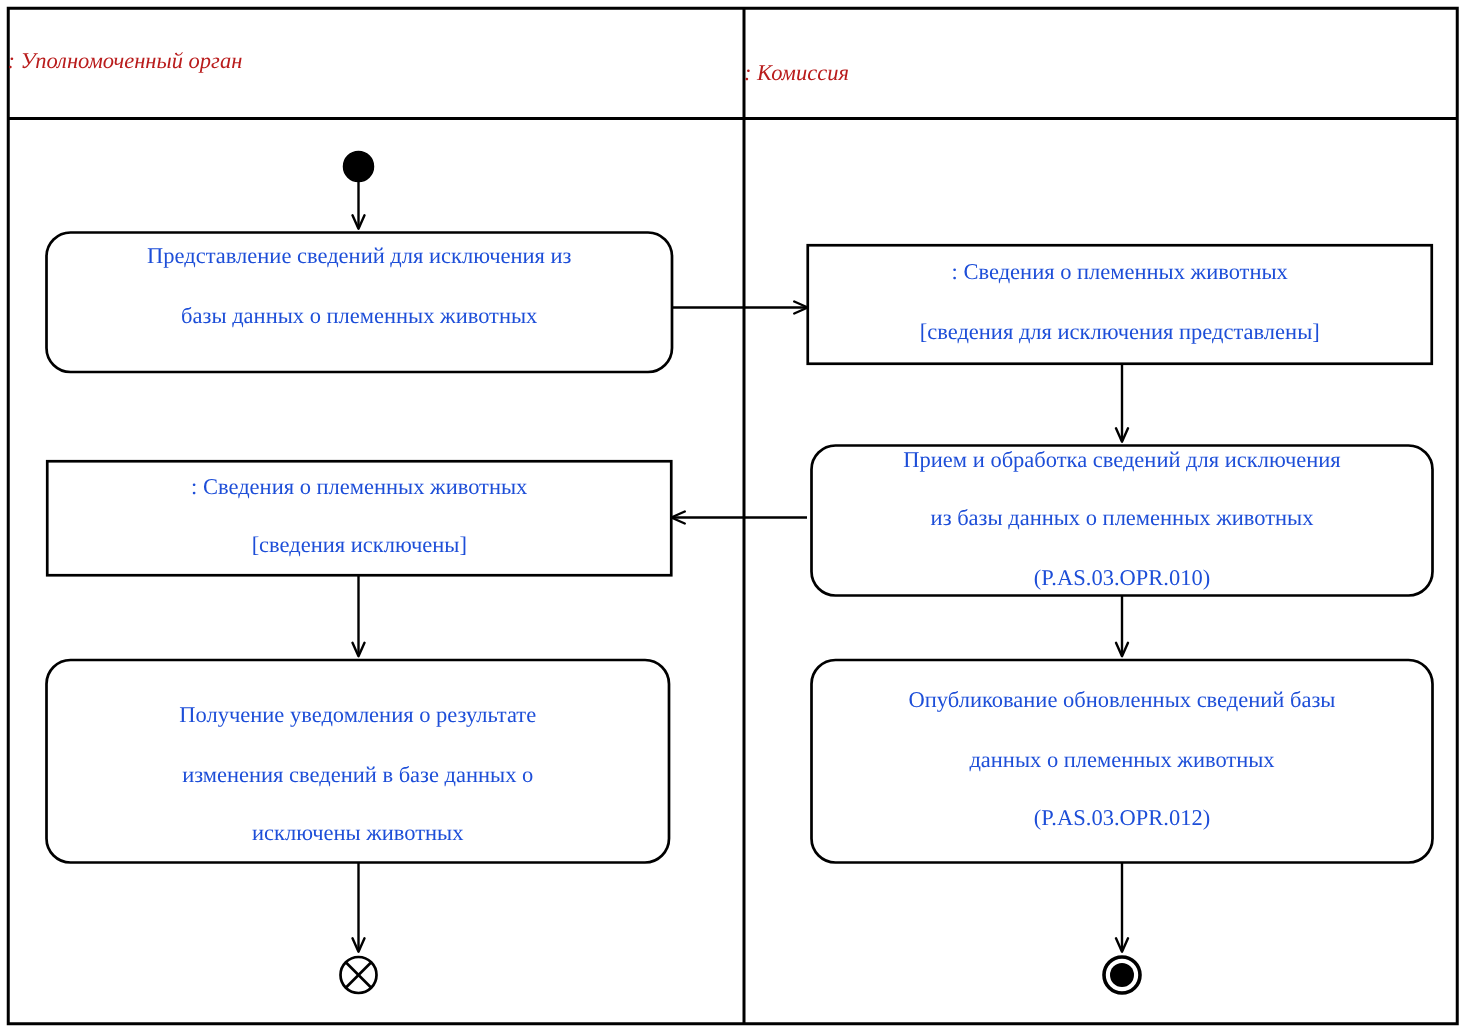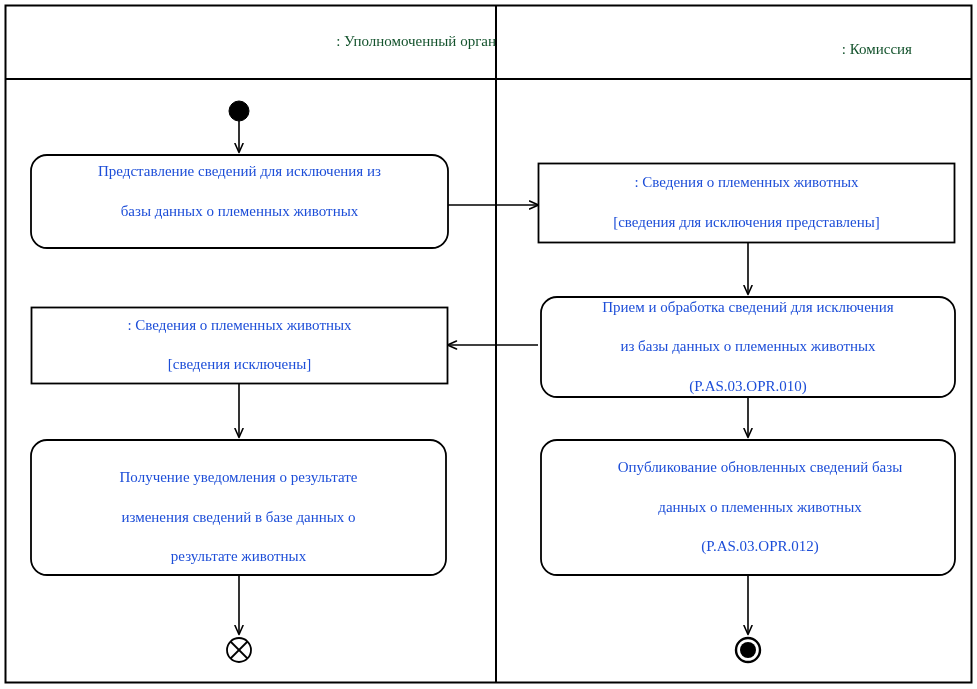--- a/index.html
+++ b/index.html
@@ -17,25 +17,26 @@
   }
   svg#diagram-svg {
     position: absolute;
     left: 0;
     top: 0;
     width: 977px;
     height: 689px;
   }
   .lane-title {
     position: absolute;
-    text-align: right;
+    text-align: left;
     font-size: 15px;
-    color: #14532d;
+    color: #b91c1c;
     line-height: 1.25;
     white-space: nowrap;
+    font-style: italic;
   }
   .node-label {
     position: absolute;
     display: flex;
     align-items: center;
     justify-content: center;
     text-align: center;
     font-size: 15px;
     color: #1d4ed8;
     line-height: 1.32;
@@ -168,25 +169,25 @@
     <span>
       <span>: Сведения о племенных животных</span><br>
       <span>[сведения исключены]</span>
     </span>
   </div>
 
   <div class="node-label" style="left:31px; top:440px; width:415px; height:135px;margin-top:20px;">
     <span>
       <span>Получение уведомления о результате</span><br>
       <span>изменения сведений в базе данных о</span><br>
-      <span>результате животных</span><br>
+      <span>исключены животных</span><br>
     </span>
   </div>
 
-  <div class="node-label" style="left:541px; top:440px; width:414px; height:135px;margin-left:12px;">
+  <div class="node-label" style="left:541px; top:440px; width:414px; height:135px;">
     <span>
       <span>Опубликование обновленных сведений базы</span><br>
       <span>данных о племенных животных</span><br>
       <span>(P.AS.03.OPR.012)</span>
     </span>
   </div>
 
 </div>
 
 </body></html>

